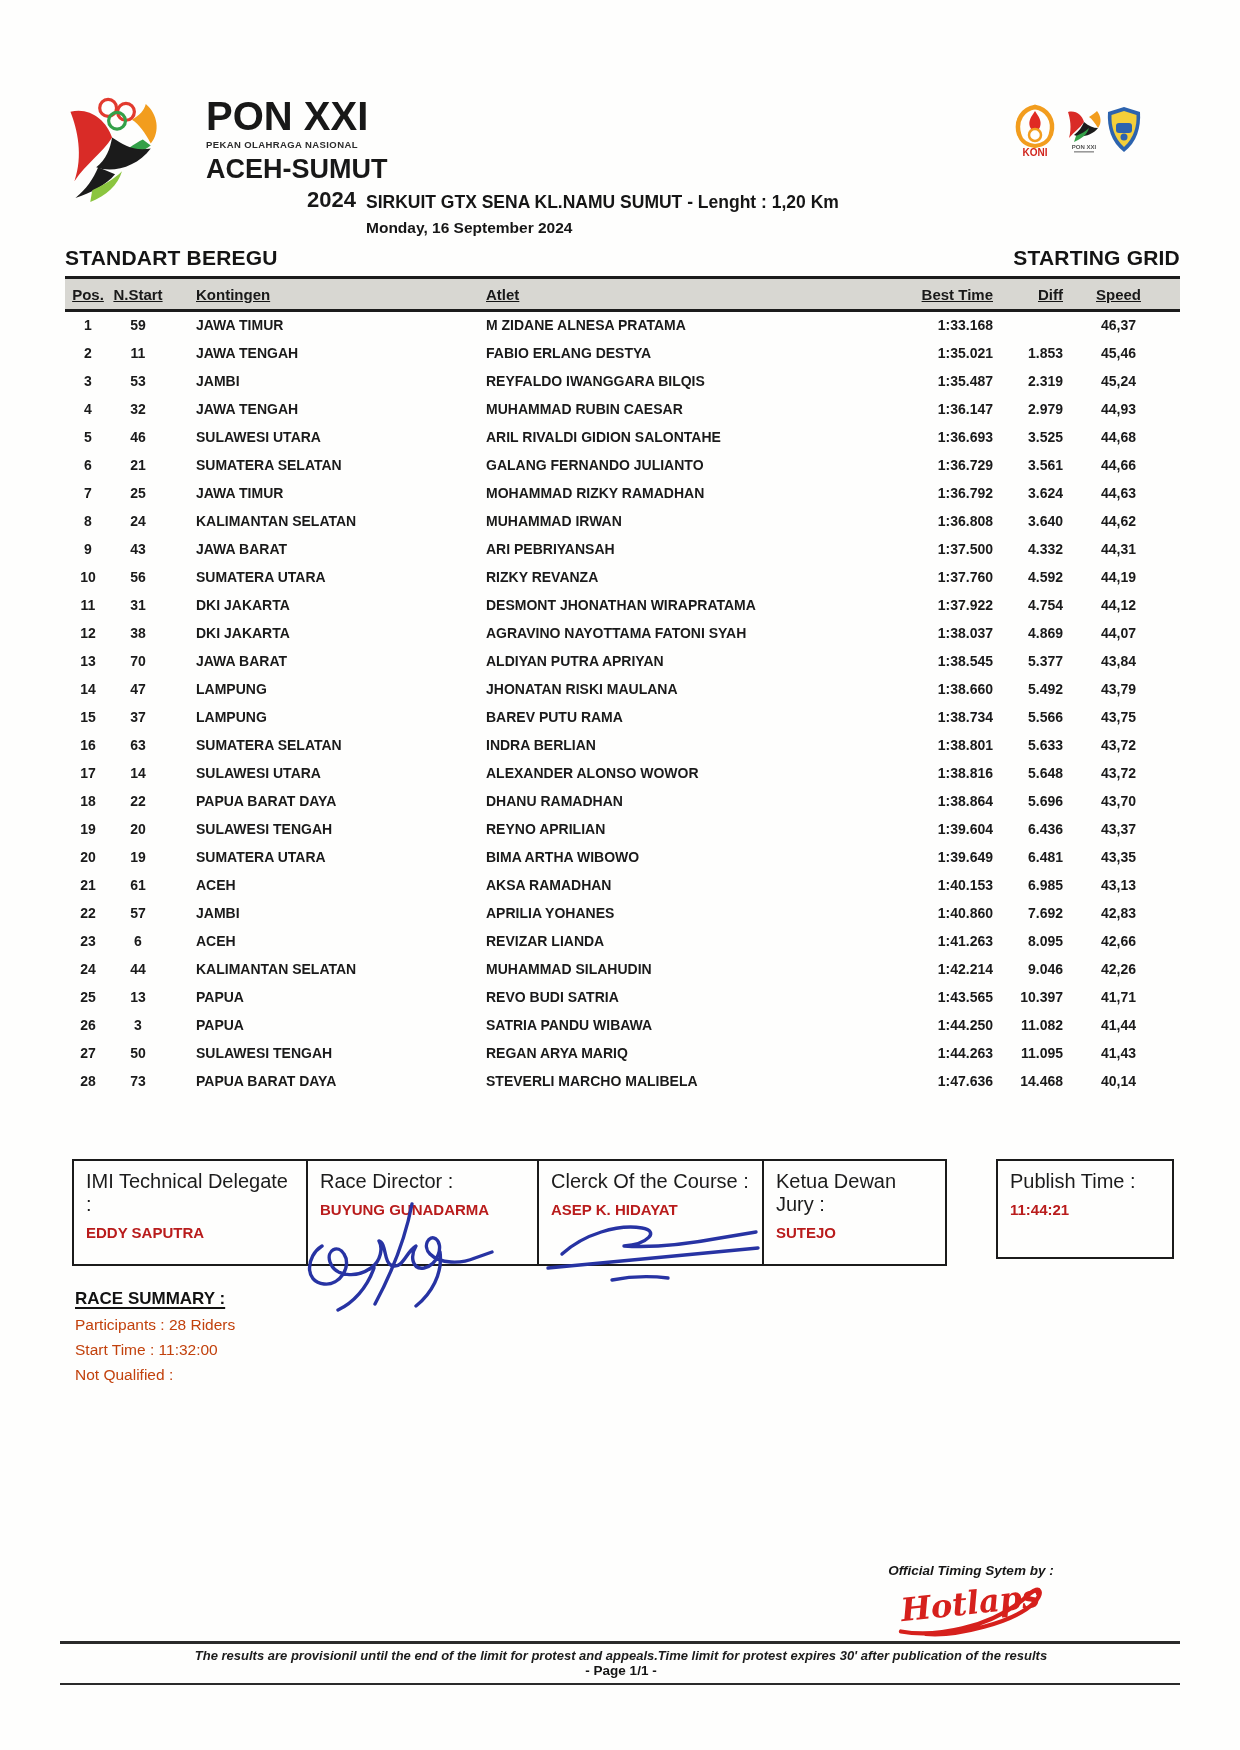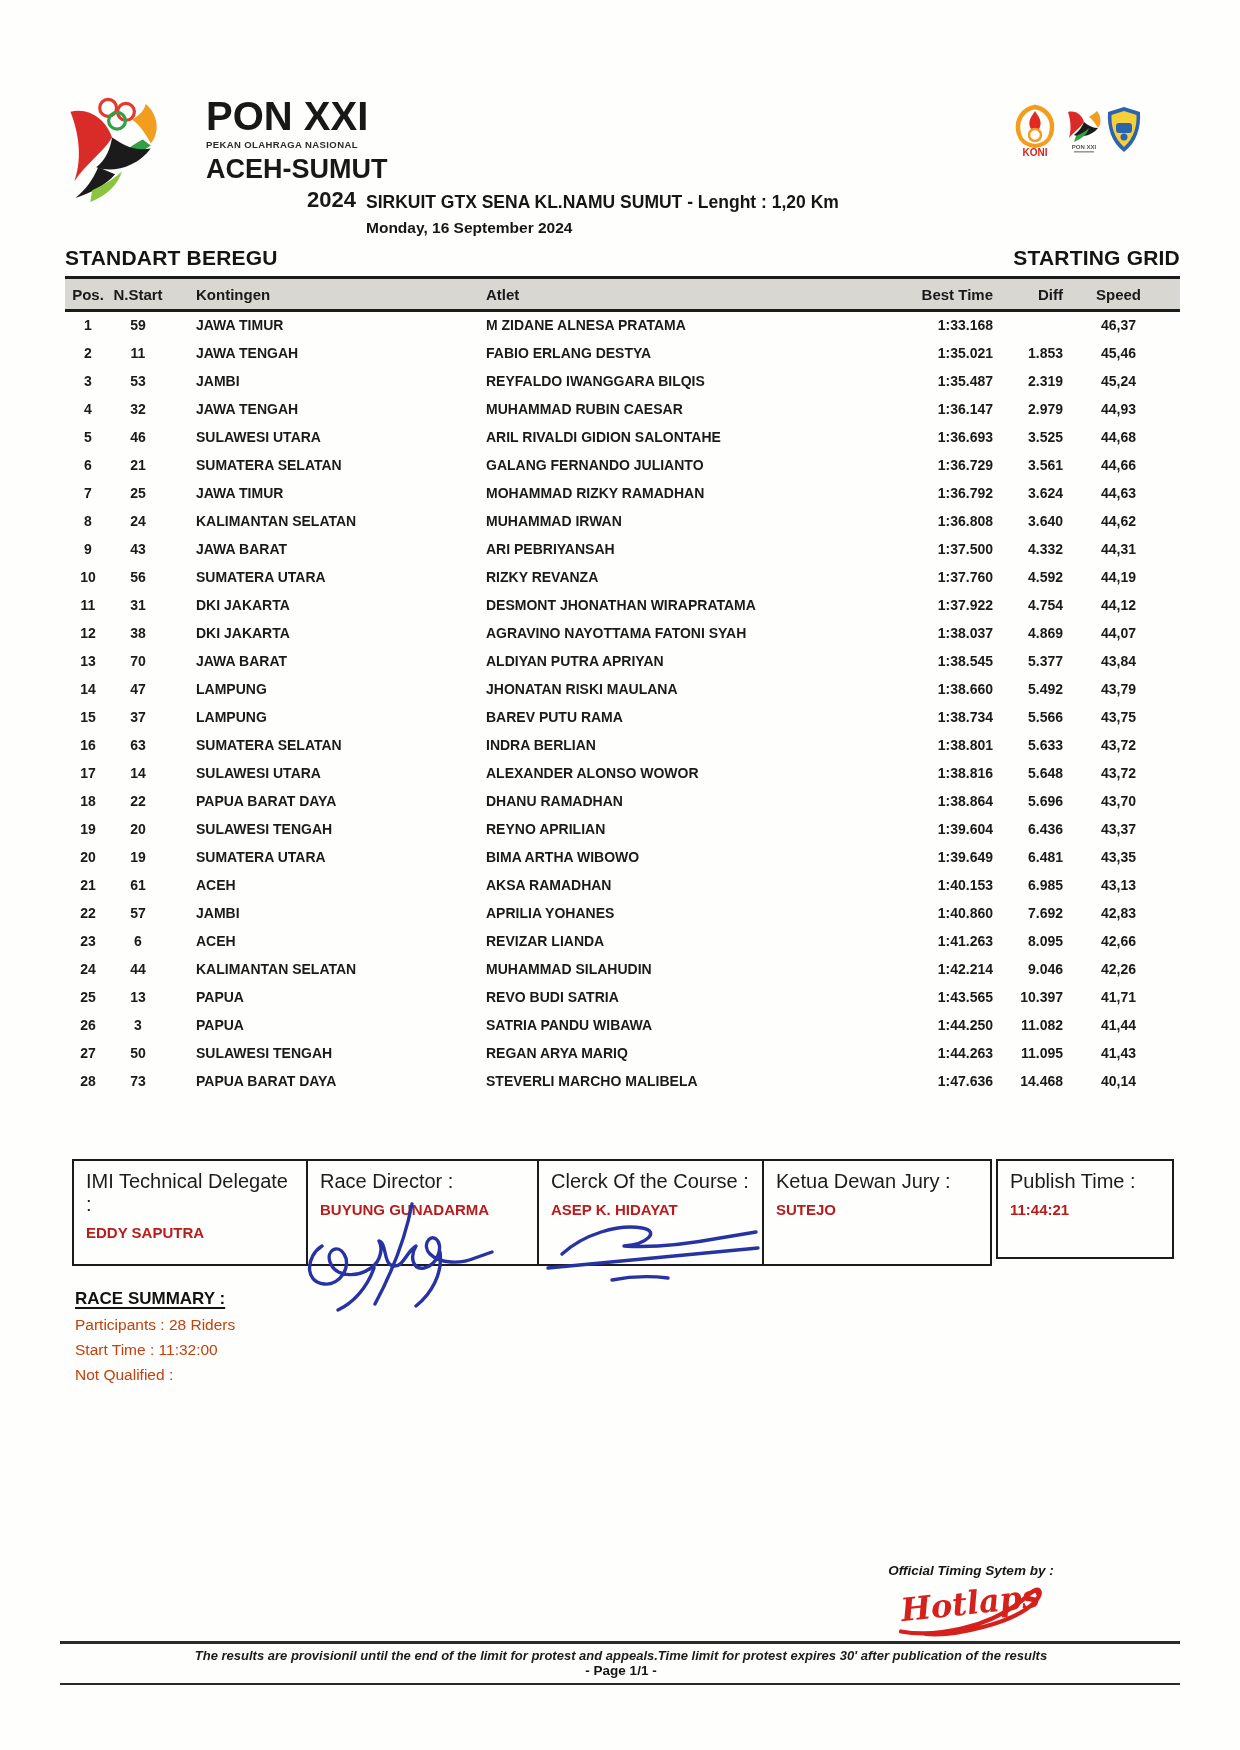--- a/index.html
+++ b/index.html
@@ -31,36 +31,36 @@
   
   .section-row{position:absolute;left:65px;top:246px;width:1115px;display:flex;justify-content:space-between;}
   .section-title{font-size:21px;font-weight:bold;color:#141414;letter-spacing:.2px;}
 
   
   .grid-table{position:absolute;left:65px;top:276px;width:1115px;border-collapse:collapse;table-layout:fixed;}
   .grid-table col.c1{width:46px;}  .grid-table col.c2{width:54px;}
   .grid-table col.c3{width:286px;} .grid-table col.c4{width:406px;}
   .grid-table col.c5{width:140px;} .grid-table col.c6{width:72px;}
   .grid-table col.c7{width:111px;}
-  .grid-table thead tr{background:#d8d7d2;height:33px;border-top:3px solid #1c1c1c;border-bottom:3px solid #1c1c1c;}
+  .grid-table thead tr{background:#d8d7d2;height:33px;border-top:3px solid #1c1c1c;border-bottom:3px solid #1c1c1c;text-decoration:underline;}
   .grid-table th{font-size:15px;font-weight:bold;color:#191919;padding:0;vertical-align:middle;}
   .grid-table tbody tr{height:28px;}
   .grid-table td{font-size:14px;font-weight:bold;color:#1a1a1a;padding:0;vertical-align:middle;white-space:nowrap;overflow:hidden;}
   .ta-c{text-align:center;}
   .ta-l{text-align:left;padding-left:31px !important;}
   .ta-l2{text-align:left;padding-left:35px !important;}
   .ta-r{text-align:right;padding-right:4px !important;}
   .ta-r2{text-align:right;padding-right:6px !important;}
   .ta-r3{text-align:center;padding-right:12px !important;margin-top:36px;}
 
   
   .officials{position:absolute;left:72px;top:1159px;display:flex;}
   .off-box{border:2.5px solid #1b1b1b;height:107px;box-sizing:border-box;padding:9px 12px;background:transparent;}
   .off-box + .off-box{border-left:none;}
-  .off-box.w1{width:236px;} .off-box.w2{width:231px;} .off-box.w3{width:225px;} .off-box.w4{width:228px;}
+  .off-box.w1{width:236px;} .off-box.w2{width:231px;} .off-box.w3{width:225px;} .off-box.w4{width:183px;}
   .off-role{font-size:20px;color:#1c1c1c;}
   .off-name{font-size:15px;font-weight:bold;color:#b91c1c;margin-top:8px;}
   .publish-box{position:absolute;left:996px;top:1159px;width:178px;height:100px;border:2.5px solid #1b1b1b;box-sizing:border-box;padding:9px 12px;}
 
   
   .sig-overlay{position:absolute;left:0;top:0;width:1240px;height:1750px;pointer-events:none;z-index:6;}
 
   
   .race-summary{position:absolute;left:75px;top:1289px;}
   .rs-title{font-size:17px;font-weight:bold;text-decoration:underline;text-underline-offset:3px;text-decoration-thickness:2px;color:#121212;}

